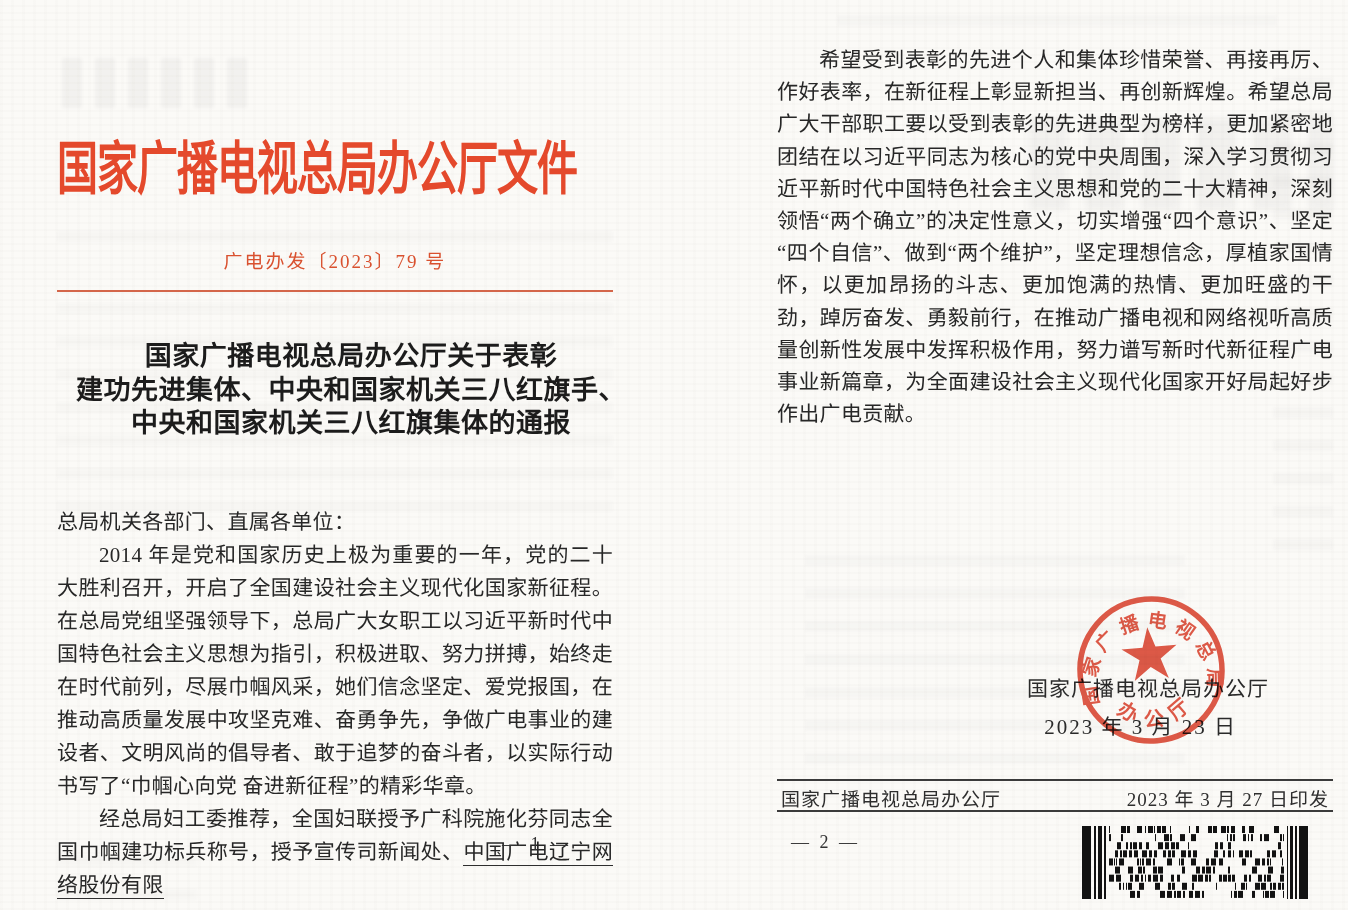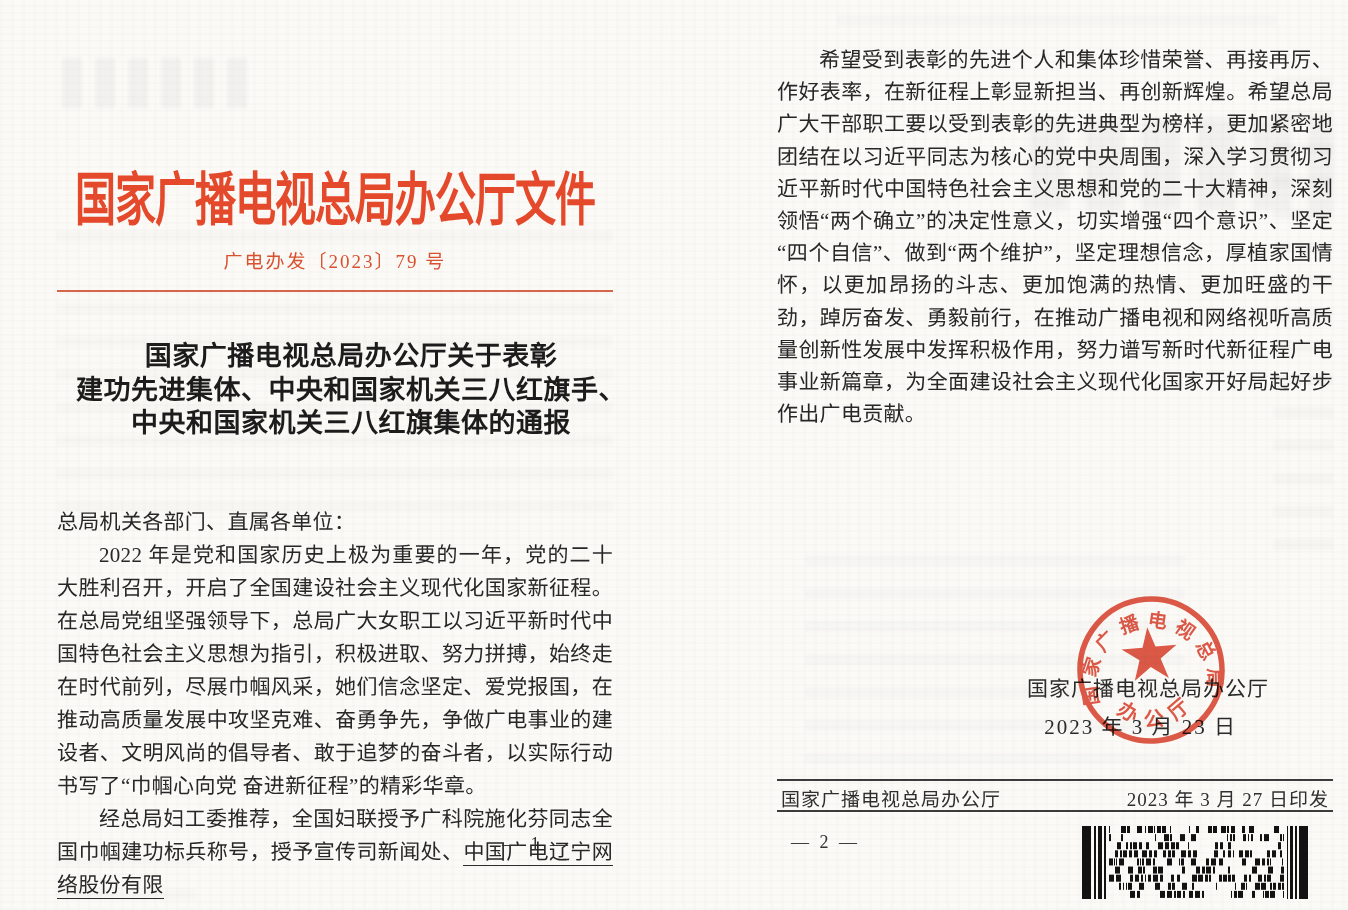--- a/index.html
+++ b/index.html
@@ -13,21 +13,21 @@
     position:absolute;inset:0;pointer-events:none;
     background:
       repeating-linear-gradient(0deg, rgba(120,115,105,.025) 0 2px, transparent 2px 7px),
       repeating-linear-gradient(90deg, rgba(120,115,105,.02) 0 3px, transparent 3px 11px);
   }
   .page{position:absolute;top:0;height:910px;width:556px;}
   .page-left{left:57px;}
   .page-right{left:777px;}
 
   
-  .doc-header{position:absolute;top:133px;left:0;width:100%;text-align:center;white-space:nowrap;margin-top:31px;}
+  .doc-header{position:absolute;top:133px;left:0;width:100%;white-space:nowrap;}
   .doc-header span{
     display:inline-block;font-size:41px;font-weight:bold;letter-spacing:-1px;
     transform:scaleY(1.42);transform-origin:50% 50%;
   }
   .doc-number{position:absolute;top:246px;left:0;width:100%;text-align:center;
     font-size:19px;letter-spacing:2px;}
   .red-rule{position:absolute;top:290px;left:0;width:100%;height:2px;}
   .doc-title{position:absolute;top:340px;left:16px;width:100%;text-align:center;
     font-size:27px;font-weight:bold;line-height:33.5px;color:#1c1c1c;letter-spacing:.5px;}
   .body-text{position:absolute;left:0;width:556px;font-size:21px;line-height:33px;
@@ -82,21 +82,21 @@
   <div class="red-rule" style="background:#d4664a;"></div>
 
   <div class="doc-title">
     <div>国家广播电视总局办公厅关于表彰</div>
     <div>建功先进集体、中央和国家机关三八红旗手、</div>
     <div>中央和国家机关三八红旗集体的通报</div>
   </div>
 
   <div class="body-text bt-left">
     <div>总局机关各部门、直属各单位：</div>
-    <div class="indent">2022 年是党和国家历史上极为重要的一年，党的二十大胜利召开，开启了全国建设社会主义现代化国家新征程。在总局党组坚强领导下，总局广大女职工以习近平新时代中国特色社会主义思想为指引，积极进取、努力拼搏，始终走在时代前列，尽展巾帼风采，她们信念坚定、爱党报国，在推动高质量发展中攻坚克难、奋勇争先，争做广电事业的建设者、文明风尚的倡导者、敢于追梦的奋斗者，以实际行动书写了“巾帼心向党 奋进新征程”的精彩华章。</div>
+    <div class="indent">2014 年是党和国家历史上极为重要的一年，党的二十大胜利召开，开启了全国建设社会主义现代化国家新征程。在总局党组坚强领导下，总局广大女职工以习近平新时代中国特色社会主义思想为指引，积极进取、努力拼搏，始终走在时代前列，尽展巾帼风采，她们信念坚定、爱党报国，在推动高质量发展中攻坚克难、奋勇争先，争做广电事业的建设者、文明风尚的倡导者、敢于追梦的奋斗者，以实际行动书写了“巾帼心向党 奋进新征程”的精彩华章。</div>
     <div class="indent"><span>经总局妇工委推荐，全国妇联授予广科院施化芬同志全国巾帼建功标兵称号，授予宣传司新闻处、</span><span class="ul">中国广电辽宁网络股份有限</span></div>
   </div>
 
   <div class="page-num pn-1">— 1 —</div>
 </div>
 
 <div class="page page-right">
 
   <div class="ghost g-rows" style="left:60px;top:0;width:440px;height:26px;opacity:.05;"></div>
   <div class="ghost g-big" style="left:252px;top:118px;width:304px;height:92px;"></div>

